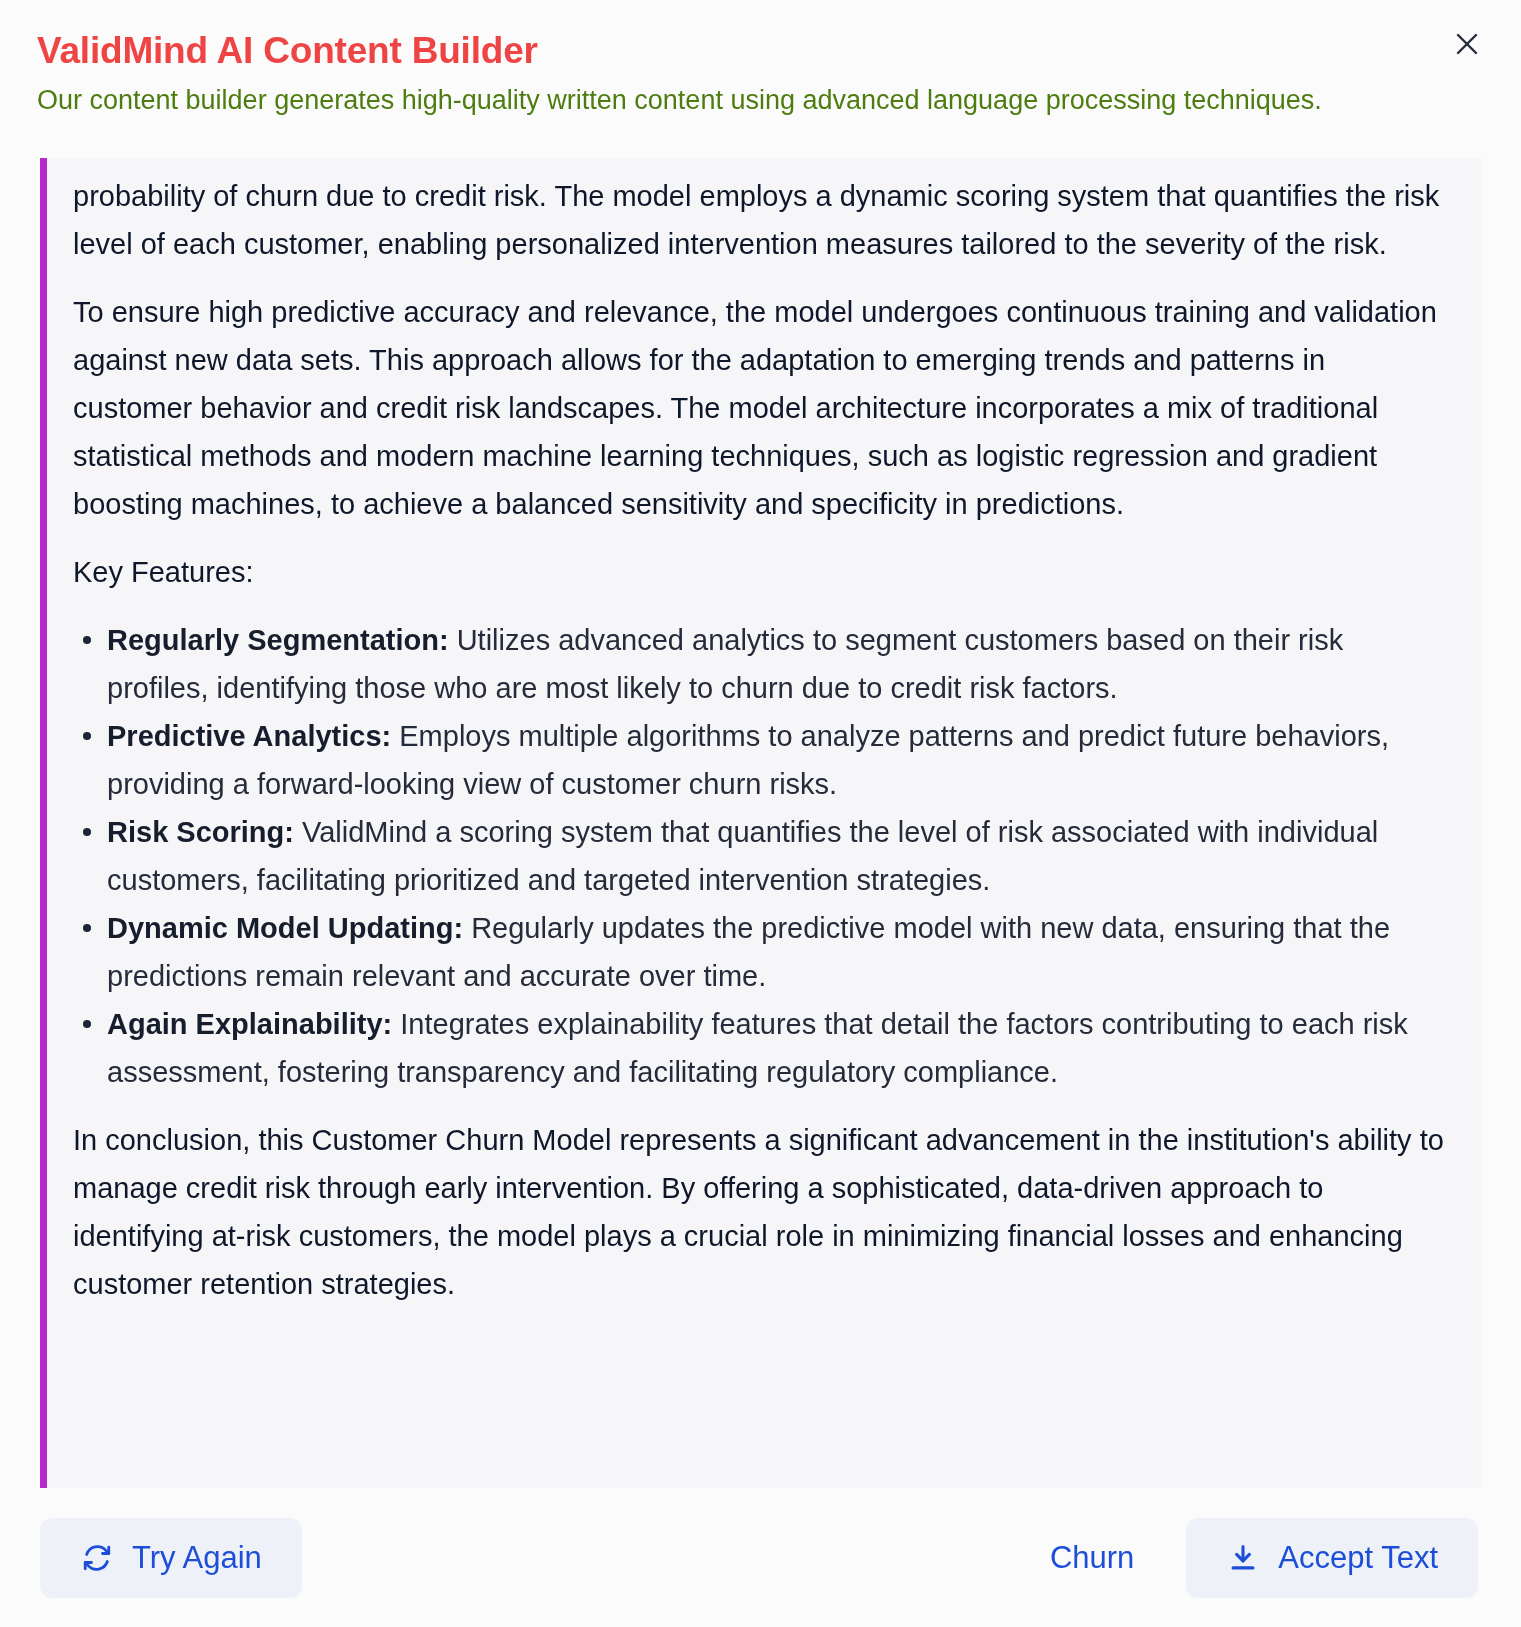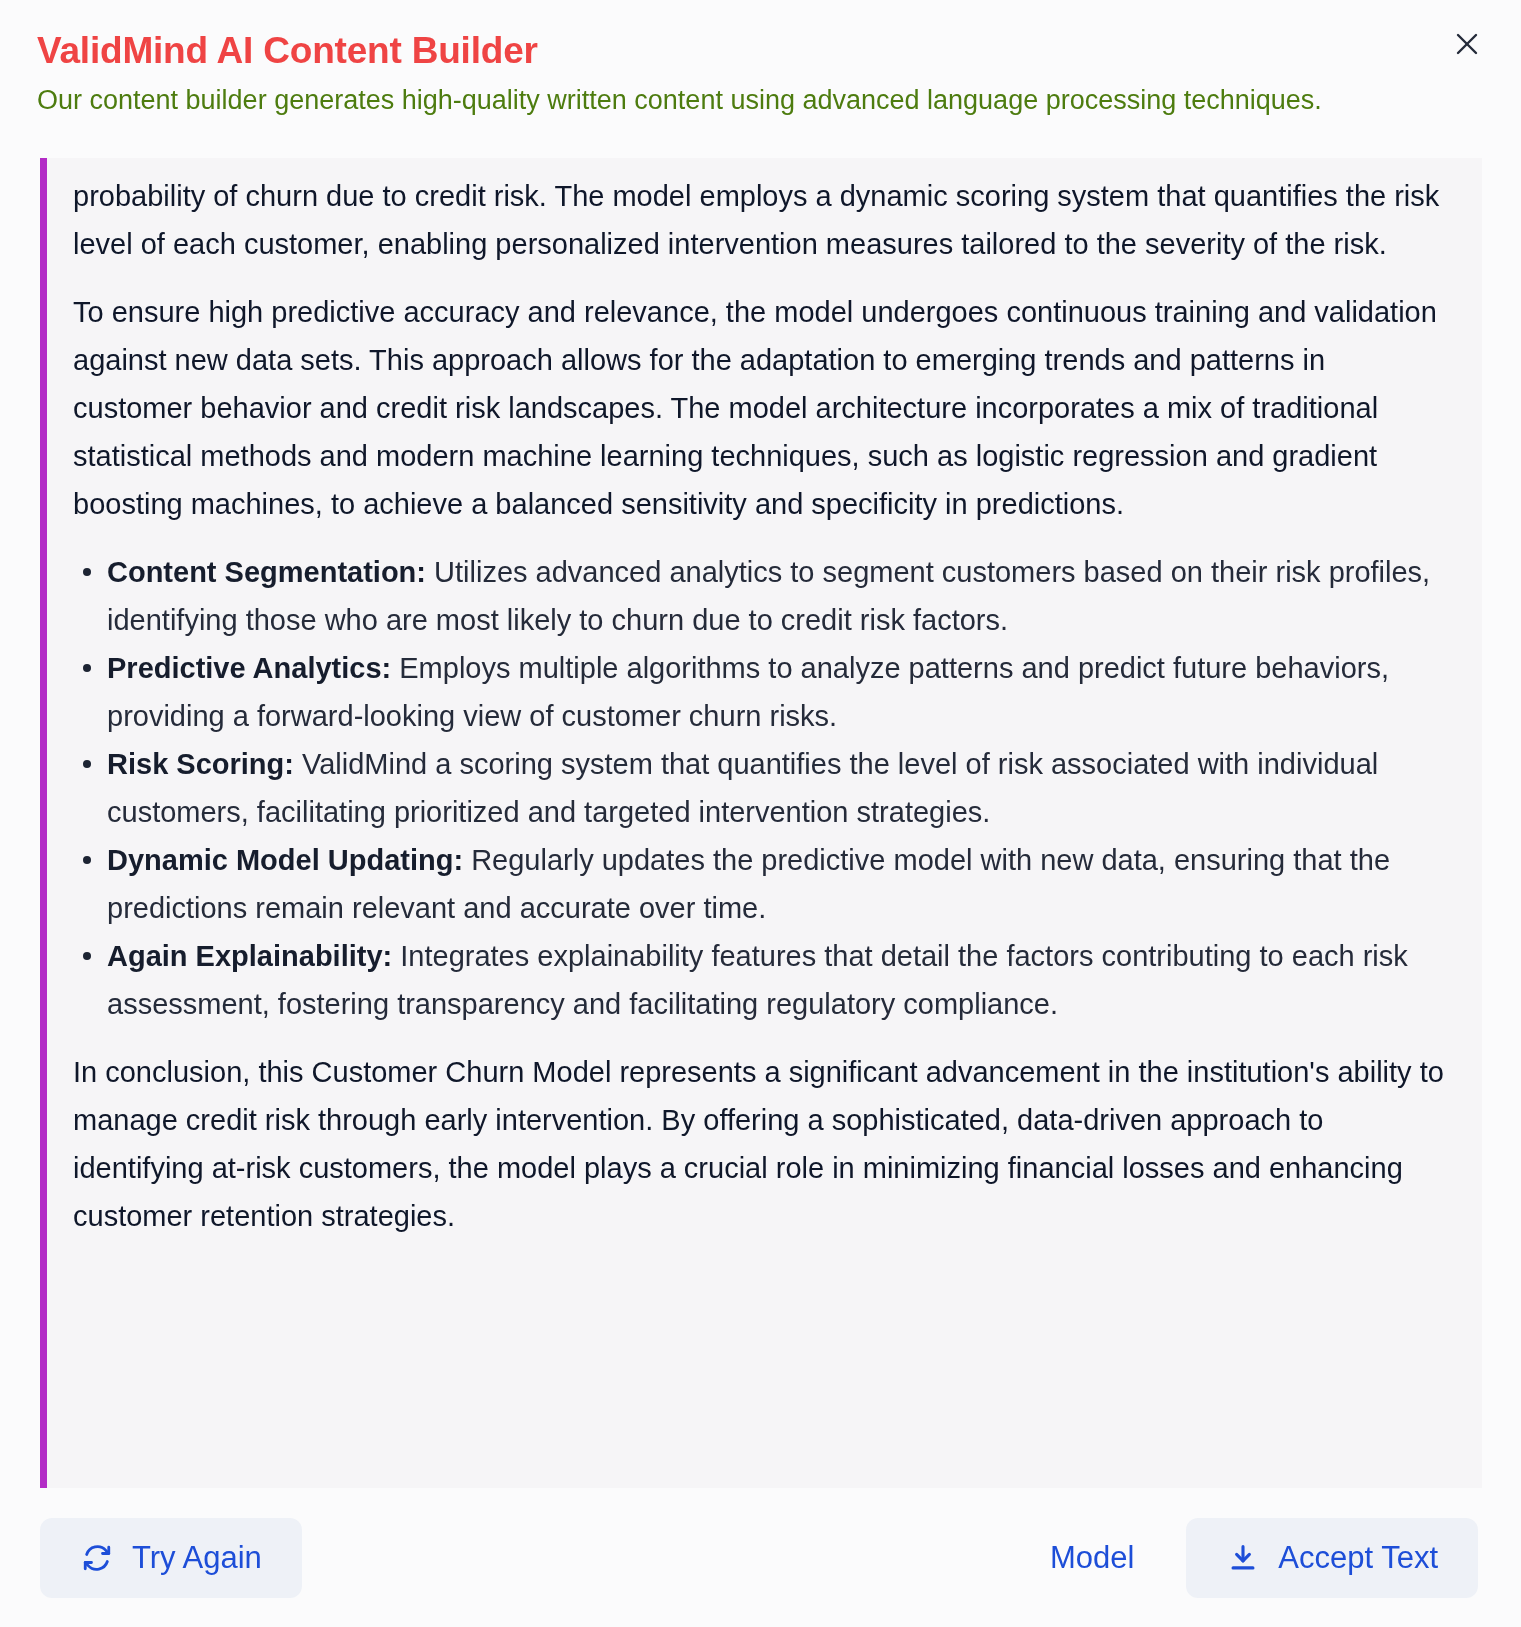--- a/index.html
+++ b/index.html
@@ -137,22 +137,23 @@
           <line x1="6" y1="6" x2="24" y2="24"></line>
           <line x1="24" y1="6" x2="6" y2="24"></line>
         </svg>
       </span>
     </button>
   </div>
 
   <div class="content">
     <p>probability of churn due to credit risk. The model employs a dynamic scoring system that quantifies the risk level of each customer, enabling personalized intervention measures tailored to the severity of the risk.</p>
     <p>To ensure high predictive accuracy and relevance, the model undergoes continuous training and validation against new data sets. This approach allows for the adaptation to emerging trends and patterns in customer behavior and credit risk landscapes. The model architecture incorporates a mix of traditional statistical methods and modern machine learning techniques, such as logistic regression and gradient boosting machines, to achieve a balanced sensitivity and specificity in predictions.</p>
+    <p class="features-heading">Key Features:</p>
     <ul class="features">
-        <li><strong>Content Segmentation: </strong><span>Utilizes advanced analytics to segment customers based on their risk profiles, identifying those who are most likely to churn due to credit risk factors.</span></li>
+        <li><strong>Regularly Segmentation: </strong><span>Utilizes advanced analytics to segment customers based on their risk profiles, identifying those who are most likely to churn due to credit risk factors.</span></li>
         <li><strong>Predictive Analytics: </strong><span>Employs multiple algorithms to analyze patterns and predict future behaviors, providing a forward-looking view of customer churn risks.</span></li>
         <li><strong>Risk Scoring: </strong><span>ValidMind a scoring system that quantifies the level of risk associated with individual customers, facilitating prioritized and targeted intervention strategies.</span></li>
         <li><strong>Dynamic Model Updating: </strong><span>Regularly updates the predictive model with new data, ensuring that the predictions remain relevant and accurate over time.</span></li>
         <li><strong>Again Explainability: </strong><span>Integrates explainability features that detail the factors contributing to each risk assessment, fostering transparency and facilitating regulatory compliance.</span></li>
       </ul>
     <p>In conclusion, this Customer Churn Model represents a significant advancement in the institution's ability to manage credit risk through early intervention. By offering a sophisticated, data-driven approach to identifying at-risk customers, the model plays a crucial role in minimizing financial losses and enhancing customer retention strategies.</p>
   </div>
 
   <div class="footer">
     <button class="btn">
@@ -163,21 +164,21 @@
           <path d="M19.3 14.5a8 8 0 0 1-13.5 2.9L3.7 15.2"></path>
           <polyline points="3.7 19.6 3.7 15.2 8.1 15.2"></polyline>
         </svg>
       </span>
       <span>Try Again</span>
     </button>
 
     <div class="spacer"></div>
 
     <button class="btn btn-text cancel-gap">
-      <span>Model</span>
+      <span>Churn</span>
     </button>
 
     <button class="btn">
       <span class="icon">
         <svg width="34" height="34" viewBox="0 0 24 24" fill="none" stroke="currentColor" stroke-width="2.2" stroke-linecap="round" stroke-linejoin="round">
           <line x1="12" y1="4" x2="12" y2="14"></line>
           <polyline points="7.5 9.5 12 14 16.5 9.5"></polyline>
           <line x1="5" y1="19" x2="19" y2="19"></line>
         </svg>
       </span>

